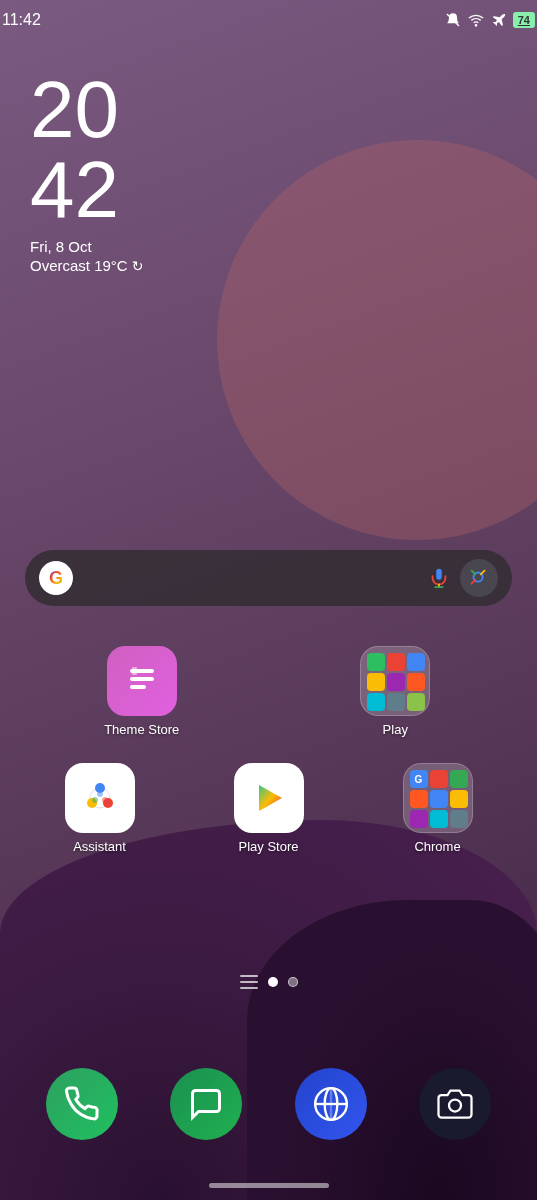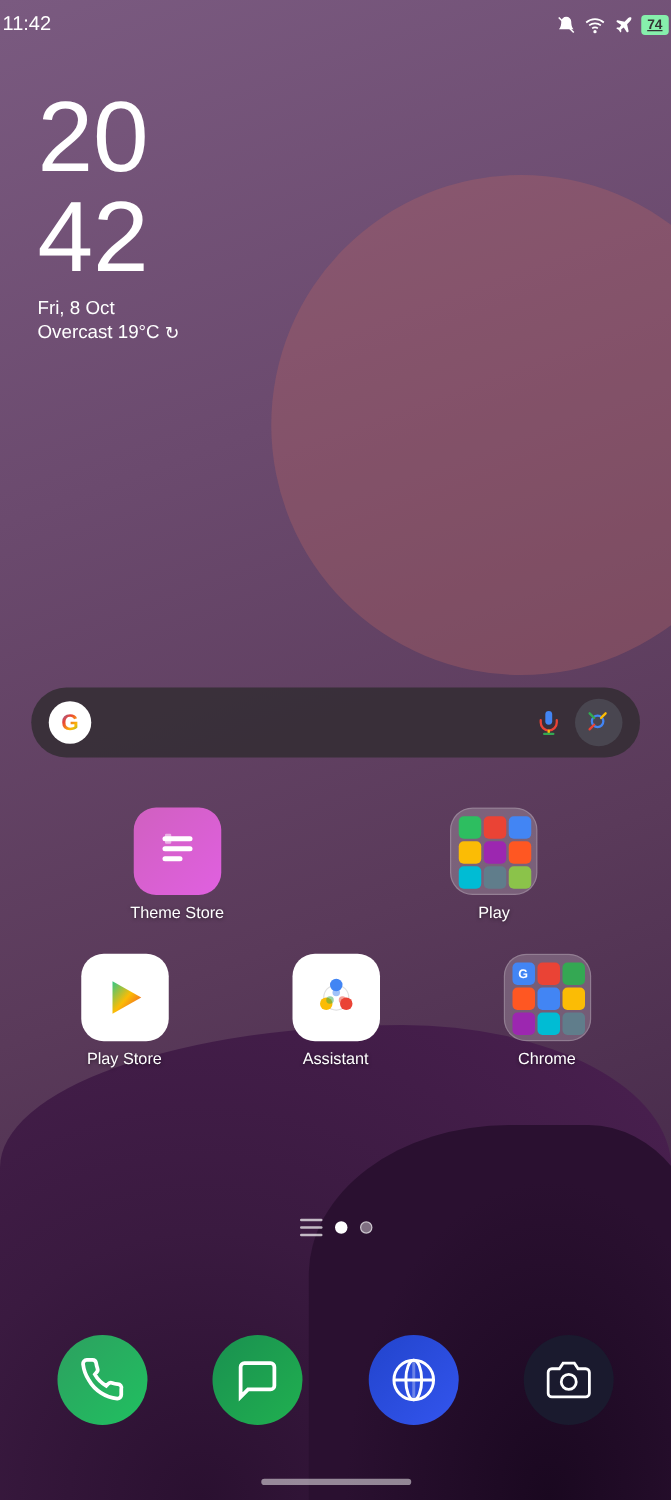--- a/index.html
+++ b/index.html
@@ -469,54 +469,54 @@
           <div style="width:18px;height:18px;border-radius:4px;background:#607d8b;"></div>
           <div style="width:18px;height:18px;border-radius:4px;background:#8bc34a;"></div>
         </div>
       </div>
       <span class="app-label">Play</span>
     </div>
   </div>
 
   <div class="app-row">
 
+
+    <div class="app-item">
+      <div class="app-icon icon-assistant">
+        <svg width="48" height="48" viewBox="0 0 48 48">
+          <circle cx="24" cy="24" r="24" fill="white"></circle>
+
+          <circle cx="24" cy="24" r="10" fill="none" stroke="#e0e0e0" stroke-width="1"></circle>
+          <circle cx="24" cy="14" r="5" fill="#4285f4"></circle>
+          <circle cx="32" cy="29" r="5" fill="#ea4335"></circle>
+          <circle cx="16" cy="29" r="5" fill="#fbbc05"></circle>
+
+          <circle cx="24" cy="20" r="3" fill="#4285f4" opacity="0.5"></circle>
+          <circle cx="29" cy="26" r="3" fill="#ea4335" opacity="0.5"></circle>
+          <circle cx="19" cy="26" r="3" fill="#34a853" opacity="0.5"></circle>
+        </svg>
+      </div>
+      <span class="app-label">Assistant</span>
+    </div>
 
     <div class="app-item">
       <div class="app-icon icon-playstore">
         <svg width="46" height="46" viewBox="0 0 46 46">
           <circle cx="23" cy="23" r="23" fill="white"></circle>
           <polygon points="13,10 36,23 13,36" fill="url(#pg)"></polygon>
           <defs>
             <linearGradient id="pg" x1="0" y1="0" x2="1" y2="1">
               <stop offset="0%" stop-color="#32c787"></stop>
               <stop offset="50%" stop-color="#fbbc05"></stop>
               <stop offset="100%" stop-color="#ea4335"></stop>
             </linearGradient>
           </defs>
         </svg>
       </div>
       <span class="app-label">Play Store</span>
-    </div>
-
-    <div class="app-item">
-      <div class="app-icon icon-assistant">
-        <svg width="48" height="48" viewBox="0 0 48 48">
-          <circle cx="24" cy="24" r="24" fill="white"></circle>
-
-          <circle cx="24" cy="24" r="10" fill="none" stroke="#e0e0e0" stroke-width="1"></circle>
-          <circle cx="24" cy="14" r="5" fill="#4285f4"></circle>
-          <circle cx="32" cy="29" r="5" fill="#ea4335"></circle>
-          <circle cx="16" cy="29" r="5" fill="#fbbc05"></circle>
-
-          <circle cx="24" cy="20" r="3" fill="#4285f4" opacity="0.5"></circle>
-          <circle cx="29" cy="26" r="3" fill="#ea4335" opacity="0.5"></circle>
-          <circle cx="19" cy="26" r="3" fill="#34a853" opacity="0.5"></circle>
-        </svg>
-      </div>
-      <span class="app-label">Assistant</span>
     </div>
 
     <div class="app-item">
       <div class="app-icon icon-google">
         <div class="folder-grid">
           <div style="width:18px;height:18px;border-radius:4px;background:#4285f4;display:flex;align-items:center;justify-content:center;">
               <span style="color:white;font-size:10px;font-weight:bold;">G</span>
             </div>
           <div style="width:18px;height:18px;border-radius:4px;background:#ea4335;"></div>
           <div style="width:18px;height:18px;border-radius:4px;background:#34a853;"></div>

